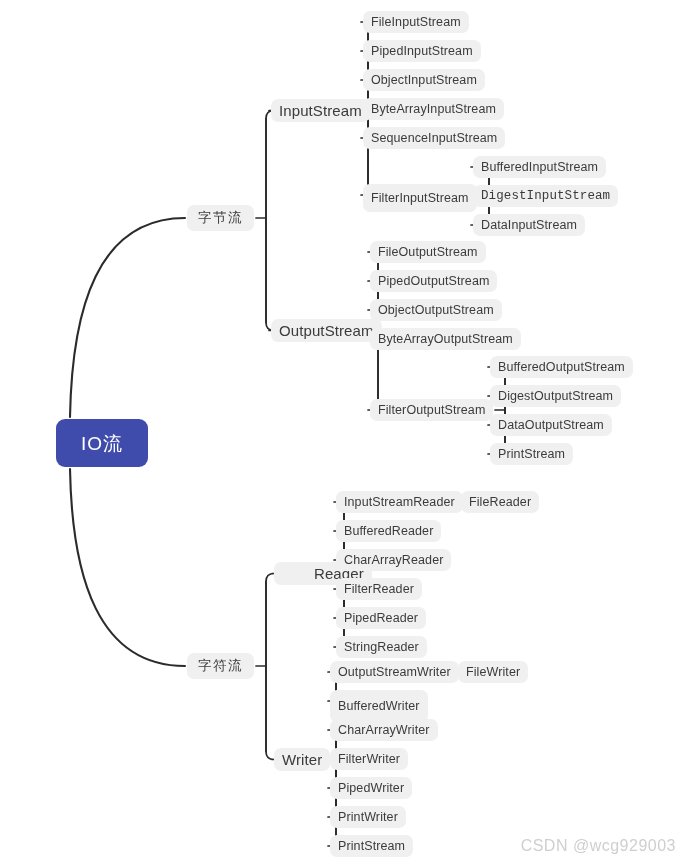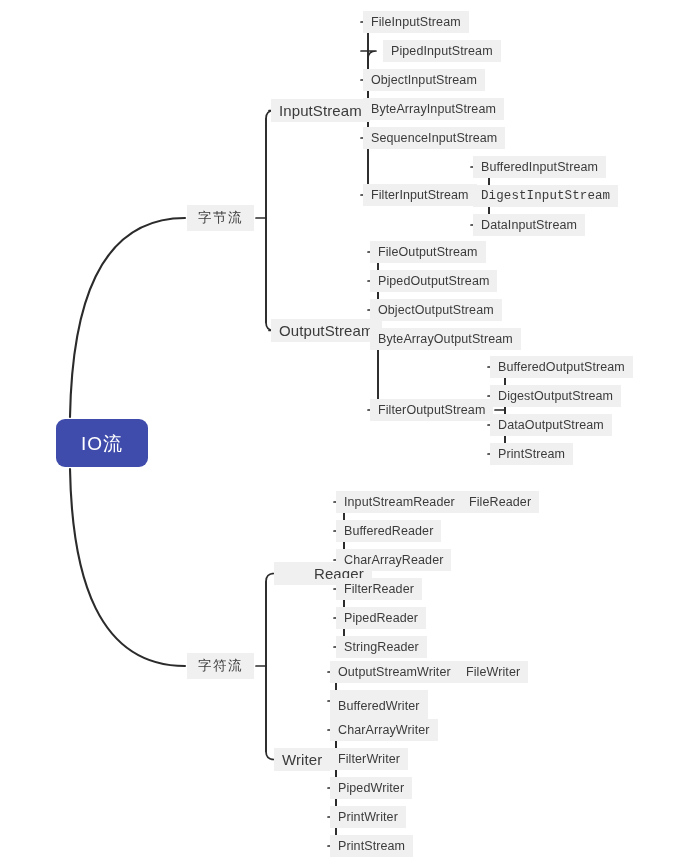--- a/index.html
+++ b/index.html
@@ -7,21 +7,21 @@
     width:688px;height:865px;position:relative;overflow:hidden;
     font-family:"Liberation Sans","DejaVu Sans",sans-serif;
   }
   #canvas{position:absolute;left:0;top:0;width:688px;height:865px;}
   svg.links{position:absolute;left:0;top:0;width:688px;height:865px;pointer-events:none;}
   .node{
     position:absolute;
     box-sizing:border-box;
     background:#f0f0f0;
     color:#3b3b3b;
-    border-radius:0;
+    border-radius:7px;
     font-size:12.5px;
     line-height:1;
     height:22px;
     display:flex;align-items:center;justify-content:center;
     padding:0 8px;
     white-space:nowrap;
     letter-spacing:0.1px;
   }
   .node.root{
     background:#3f4cab;
@@ -125,33 +125,33 @@
       </div>
       <div class="node branch cjk" style="left: 187px; top: 205px; min-width: 64px; height: 26px;">
         <span>字节流</span>
       </div>
       <div class="node mid" style="left: 271px; top: 99px; min-width: 73px; height: 23px;">
         <span>InputStream</span>
       </div>
       <div class="node" style="left: 363px; top: 11px; min-width: 87px; height: 22px;">
         <span>FileInputStream</span>
       </div>
-      <div class="node" style="left: 363px; top: 40px; min-width: 94px; height: 22px; margin-left: 20px;">
+      <div class="node" style="left: 363px; top: 40px; min-width: 94px; height: 22px;">
         <span>PipedInputStream</span>
       </div>
       <div class="node" style="left: 363px; top: 69px; min-width: 97px; height: 22px;">
         <span>ObjectInputStream</span>
       </div>
       <div class="node" style="left: 363px; top: 98px; min-width: 115px; height: 22px;">
         <span>ByteArrayInputStream</span>
       </div>
       <div class="node" style="left: 363px; top: 127px; min-width: 114px; height: 22px;">
         <span>SequenceInputStream</span>
       </div>
-      <div class="node" style="left: 363px; top: 184px; min-width: 93px; height: 22px;">
+      <div class="node" style="left: 363px; top: 184px; min-width: 93px; height: 28px;">
         <span>FilterInputStream</span>
       </div>
       <div class="node" style="left: 473px; top: 156px; min-width: 110px; height: 22px;">
         <span>BufferedInputStream</span>
       </div>
       <div class="node" style="left: 473px; top: 185px; min-width: 102px; height: 22px; font-family: Liberation Mono, monospace;">
         <span>DigestInputStream</span>
       </div>
       <div class="node" style="left: 473px; top: 214px; min-width: 94px; height: 22px;">
         <span>DataInputStream</span>
@@ -234,13 +234,14 @@
       <div class="node" style="left: 330px; top: 777px; min-width: 74px; height: 22px;">
         <span>PipedWriter</span>
       </div>
       <div class="node" style="left: 330px; top: 806px; min-width: 70px; height: 22px;">
         <span>PrintWriter</span>
       </div>
       <div class="node" style="left: 330px; top: 835px; min-width: 76px; height: 22px;">
         <span>PrintStream</span>
       </div>
     </div>
+  <div id="watermark">CSDN @wcg929003</div>
 </div>
 
 </body></html>

